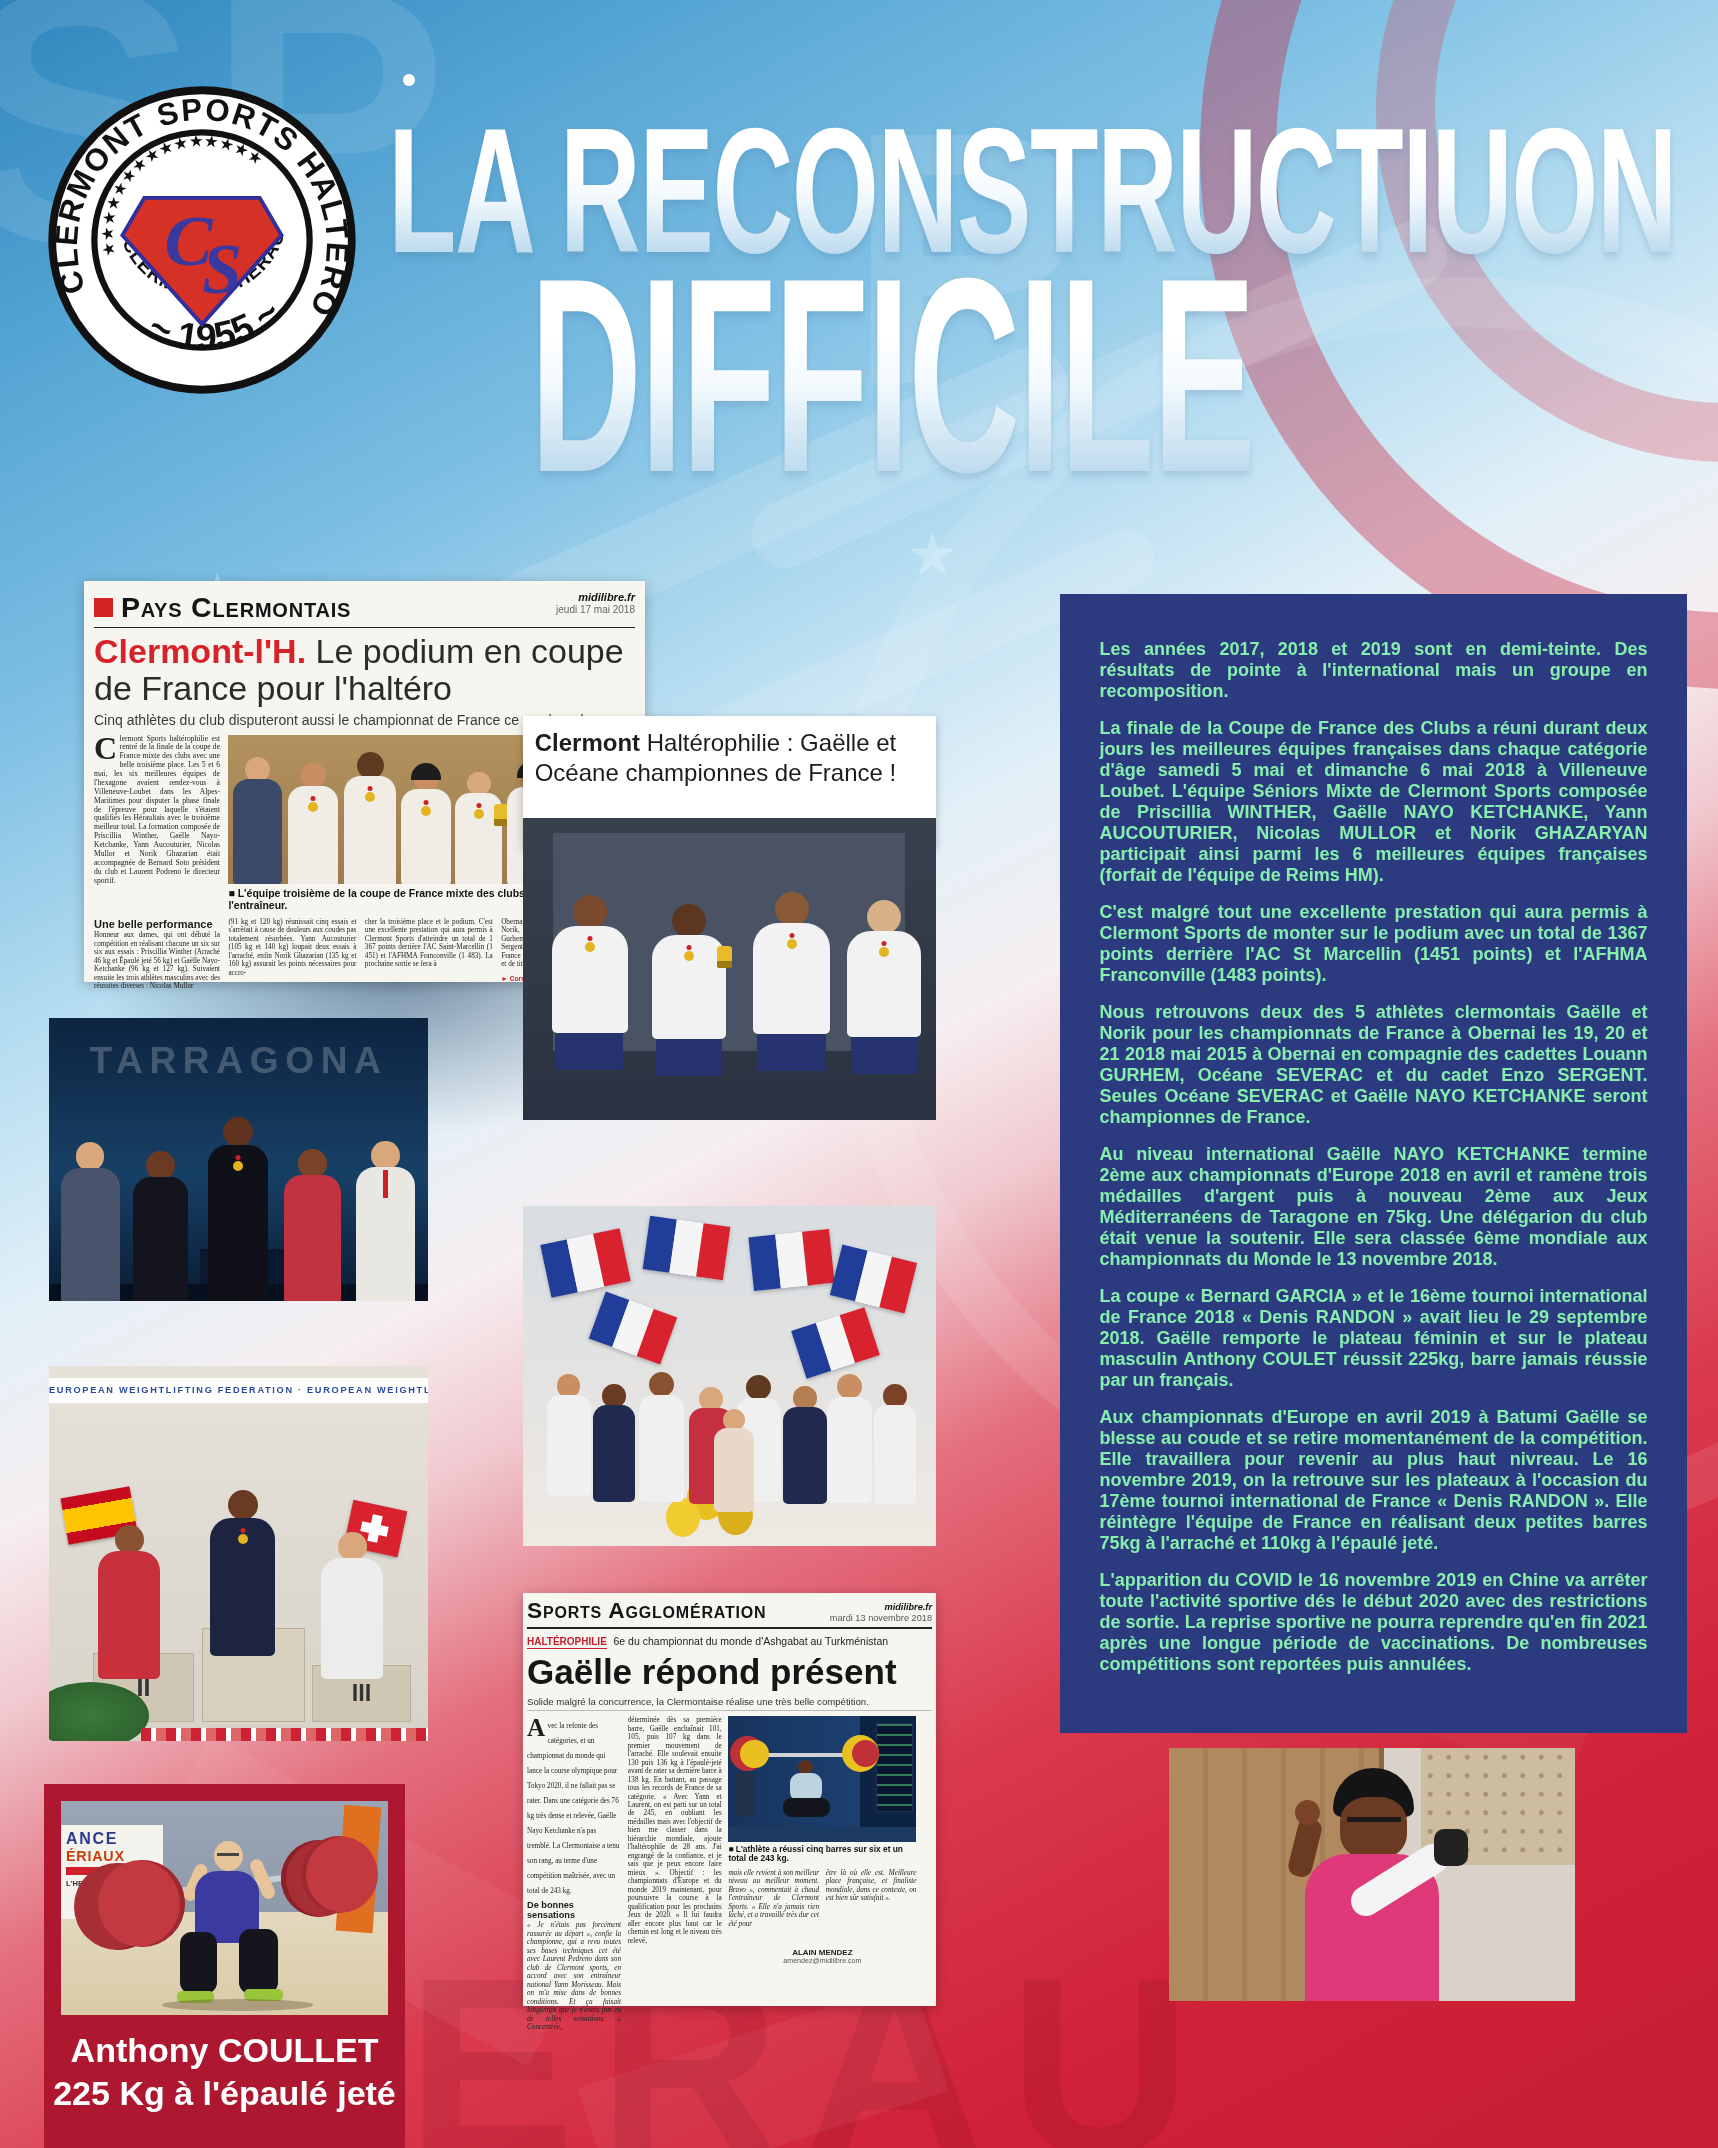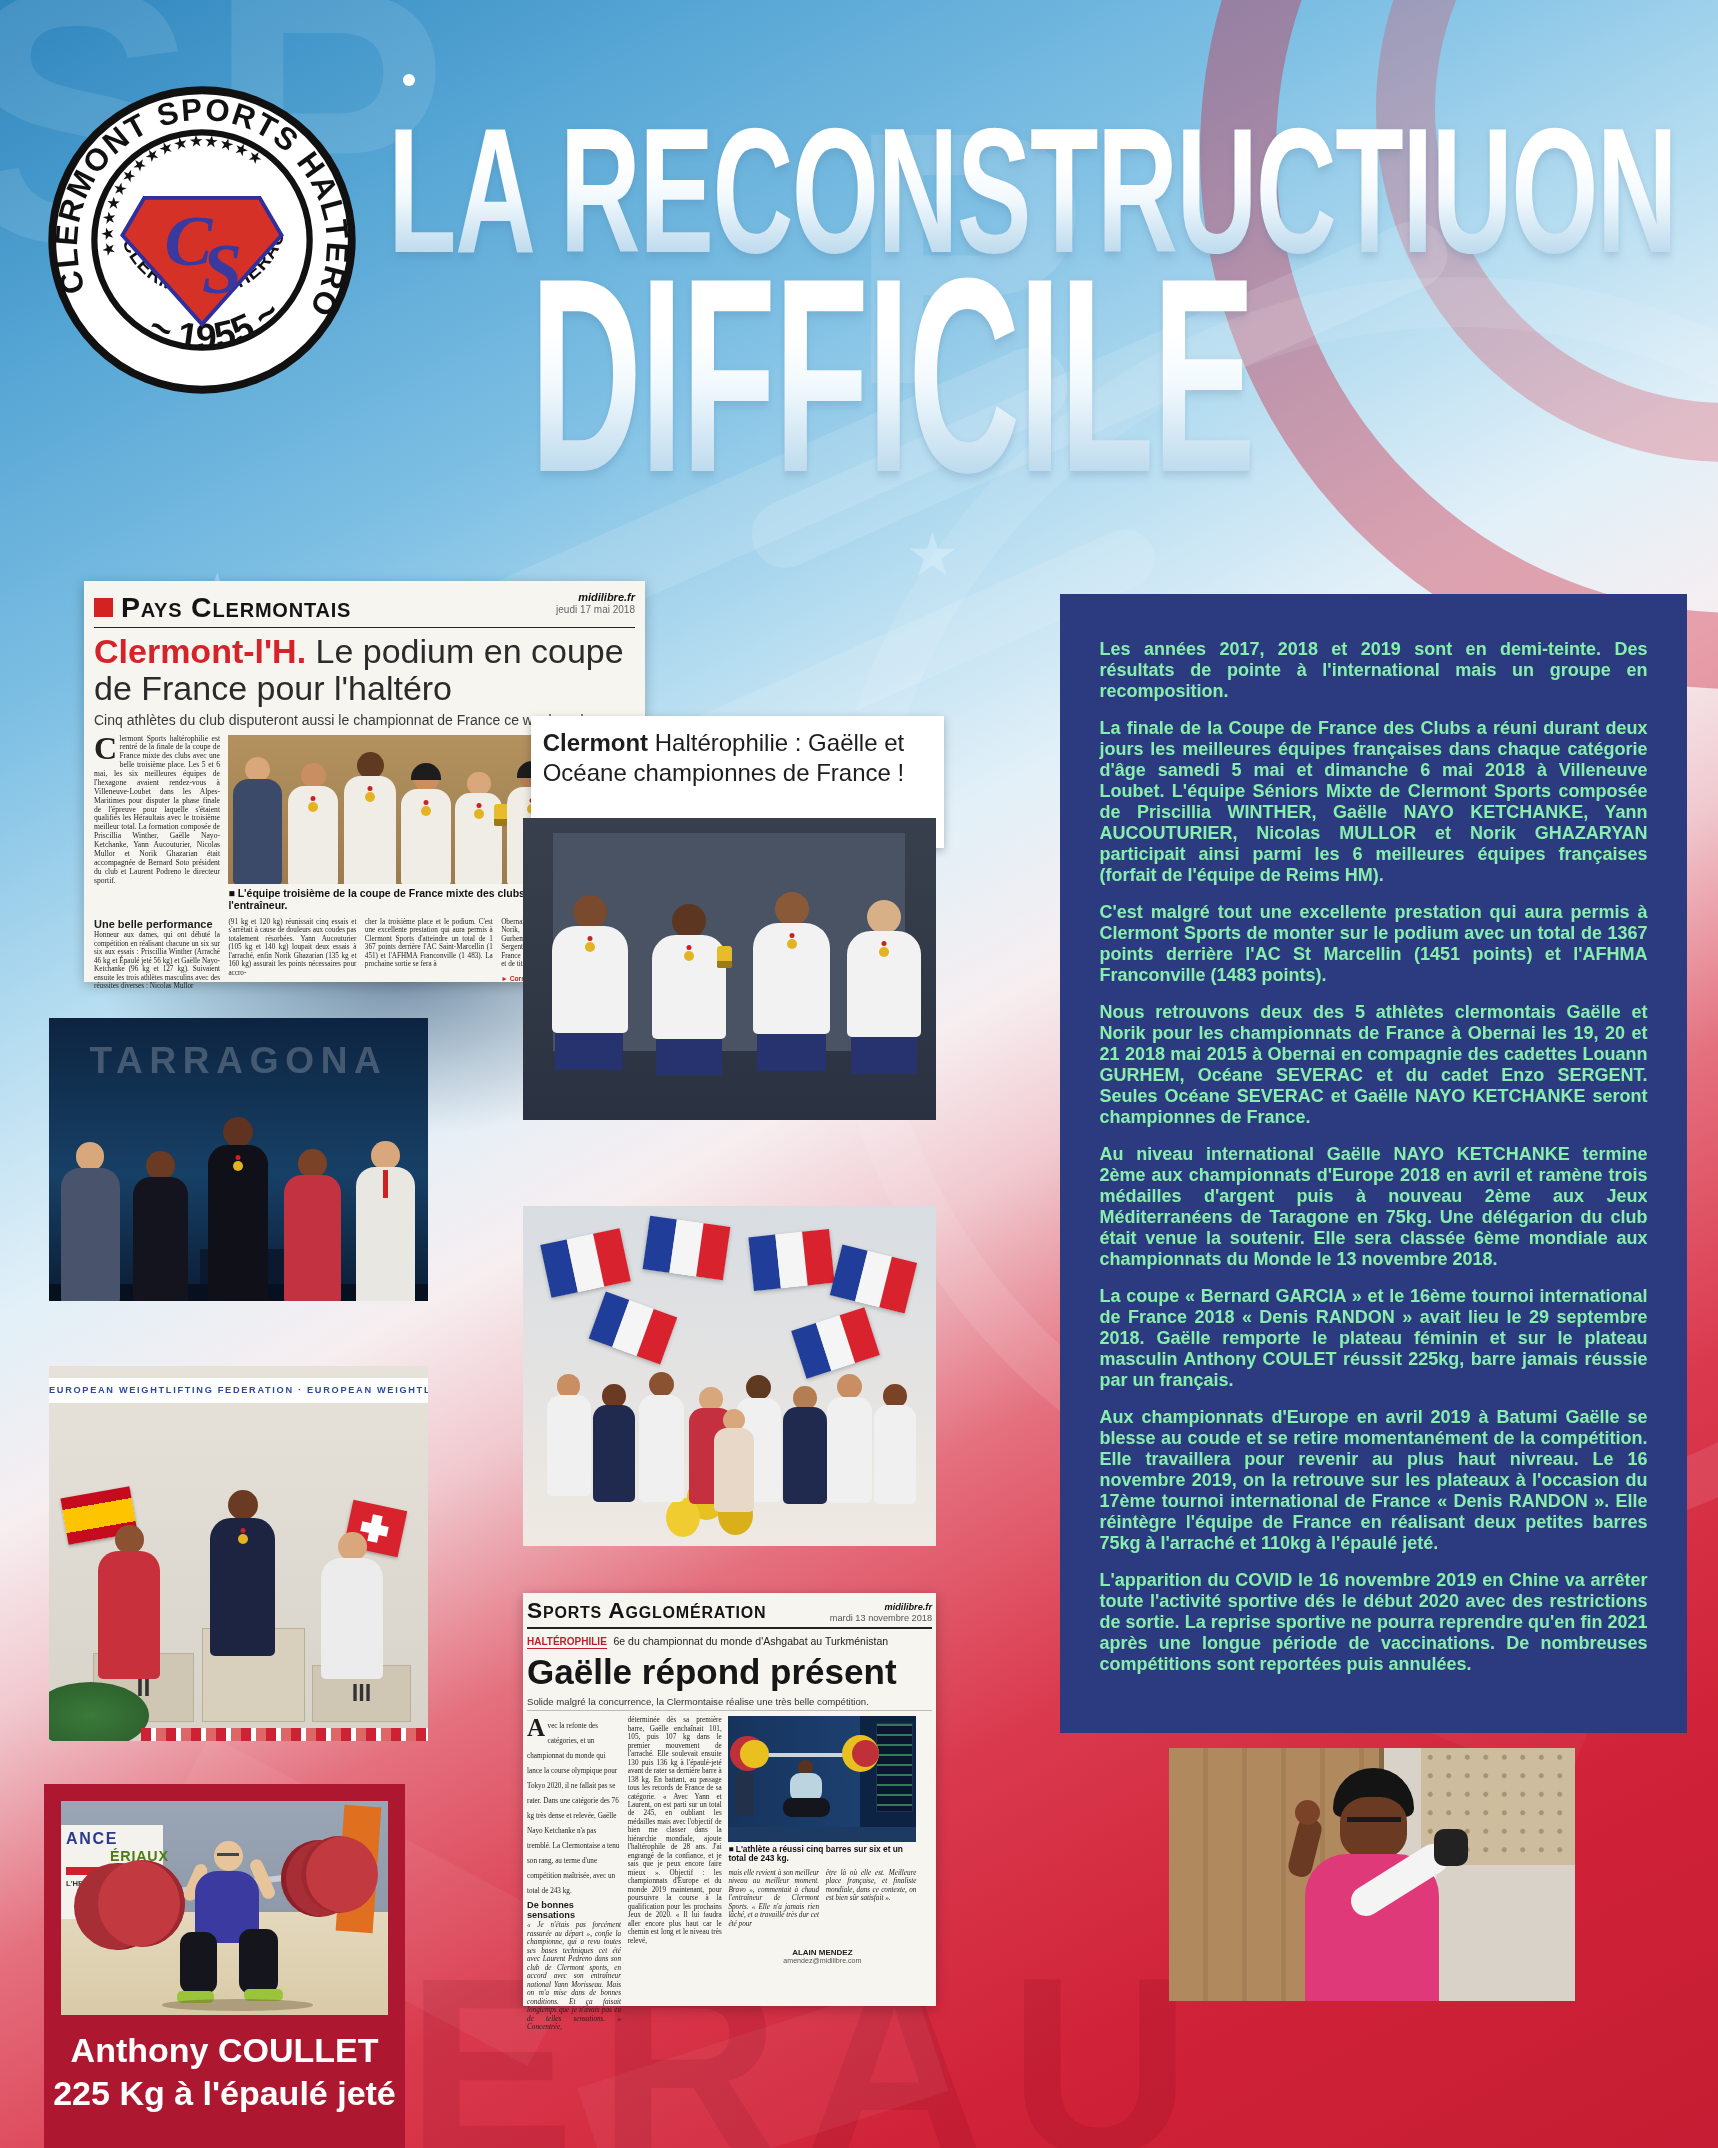--- a/index.html
+++ b/index.html
@@ -218,21 +218,21 @@
       <div style="position: absolute; left: 272px; top: 166px; width: 62px; height: 149px;">
         <div style="position: absolute; left: 17px; top: 0px; width: 28.5px; height: 28.5px; border-radius: 50%; background: rgb(216, 168, 124);"></div>
         <div style="position: absolute; left: 0px; top: 26px; width: 62px; height: 121px; border-radius: 20px 20px 5px 5px; background: rgb(236, 236, 236);"></div>
       </div>
     </div>
 
   <div class="abs" style="left:44px;top:1784px;width:361px;height:364px;background:#ad1830;">
     <div class="photo" id="coulletPhoto" style="left:17px;top:17px;width:327px;height:214px;background:linear-gradient(180deg,#9aa5b5 0%,#8e99a9 52%,#e4d8bd 52%,#d9cba8 100%);">
       <div style="position:absolute;left:0;top:23.5px;width:102px;height:94px;background:#f4f2ec;padding:5px;box-sizing:border-box;">
         <div style="font-size:16px;font-weight:bold;color:#2b3a8c;letter-spacing:1.7px;">ANCE</div>
-        <div style="font-size:14.3px;font-weight:bold;color:#4d7c0f;letter-spacing:0.8px;margin-left:44px;">ÉRIAUX</div>
+        <div style="font-size:14.3px;font-weight:bold;color:#c2410c;letter-spacing:0.8px;">ÉRIAUX</div>
         <div style="width:77px;height:8.4px;background:#d0202c;margin:3.4px 0;"></div>
         <div style="font-size:7.6px;font-weight:bold;color:#333;">L'HERAULT</div>
       </div>
       <div style="position:absolute;left:279px;top:5px;width:37px;height:126px;background:#e07020;transform:rotate(4deg);"></div>
       <div style="position:absolute;left:23.5px;top:81px;width:282px;height:5.9px;background:#c8ced4;transform:rotate(-7deg);"></div>
       <div style="position:absolute;left:13.4px;top:62px;width:87px;height:87px;border-radius:50%;background:#a82e36;box-shadow:inset -5px 0 0 #8c2028;"></div>
       <div style="position:absolute;left:37px;top:59px;width:87px;height:87px;border-radius:50%;background:#c23a40;box-shadow:inset -5px 0 0 #9c2830;"></div>
       <div style="position:absolute;left:220px;top:39px;width:77px;height:77px;border-radius:50%;background:#a82e36;box-shadow:inset 5px 0 0 #8c2028;"></div>
       <div style="position:absolute;left:240px;top:35px;width:77px;height:77px;border-radius:50%;background:#c23a40;box-shadow:inset 5px 0 0 #9c2830;"></div>
       <div style="position:absolute;left:153px;top:40px;width:28.5px;height:30px;border-radius:50%;background:#e8c49a;"></div>
@@ -245,21 +245,21 @@
       <div style="position:absolute;left:116px;top:190px;width:37px;height:11.7px;border-radius:5px;background:#9ac43a;"></div>
       <div style="position:absolute;left:183px;top:188px;width:39px;height:11.7px;border-radius:5px;background:#9ac43a;"></div>
       <div style="position:absolute;left:101px;top:198px;width:151px;height:11.7px;border-radius:50%;background:rgba(90,70,40,.35);"></div>
     </div>
     <div style="position:absolute;left:0;right:0;top:245px;text-align:center;color:#fff;font-weight:bold;font-size:34px;line-height:1.25;">
       <div>Anthony COULLET</div>
       <div>225 Kg à l'épaulé jeté</div>
     </div>
   </div>
 
-  <div class="abs" style="left:523px;top:716px;width:413px;height:132px;background:#fff;box-shadow:0 2.5px 8.4px rgba(0,0,0,.25);padding:11.7px 11.7px;box-sizing:border-box;margin-left:8px;">
+  <div class="abs" style="left:523px;top:716px;width:413px;height:132px;background:#fff;box-shadow:0 2.5px 8.4px rgba(0,0,0,.25);padding:11.7px 11.7px;box-sizing:border-box;">
     <div style="font-size:24px;line-height:30px;color:#1d1d1d;">
       <span style="font-weight:bold;">Clermont</span><span> Haltérophilie : Gaëlle et Océane championnes de France !</span>
     </div>
   </div>
 
   <div class="photo" id="teamPhoto" style="left:523px;top:818px;width:413px;height:302px;background:linear-gradient(180deg,#39404d,#2a3140);">
     <div style="position:absolute;left:30px;top:15px;width:352px;height:218px;background:#4a5363;"></div>
   <div style="position: absolute; left: 28.5px; top: 77px; width: 76px; height: 141px;">
         <div style="position: absolute; left: 21px; top: 0px; width: 34px; height: 34px; border-radius: 50%; background: rgb(122, 74, 46);"></div>
         <div style="position: absolute; left: 0px; top: 31px; width: 76px; height: 107px; border-radius: 24px 24px 5px 5px; background: rgb(242, 242, 242);"></div>

